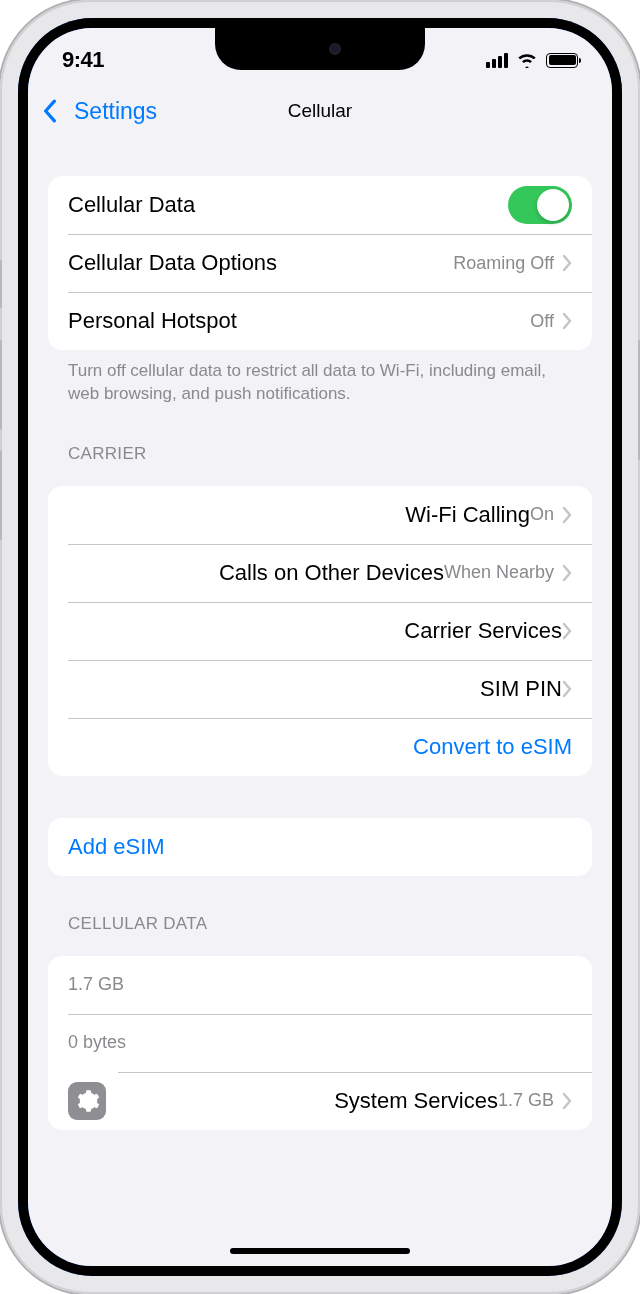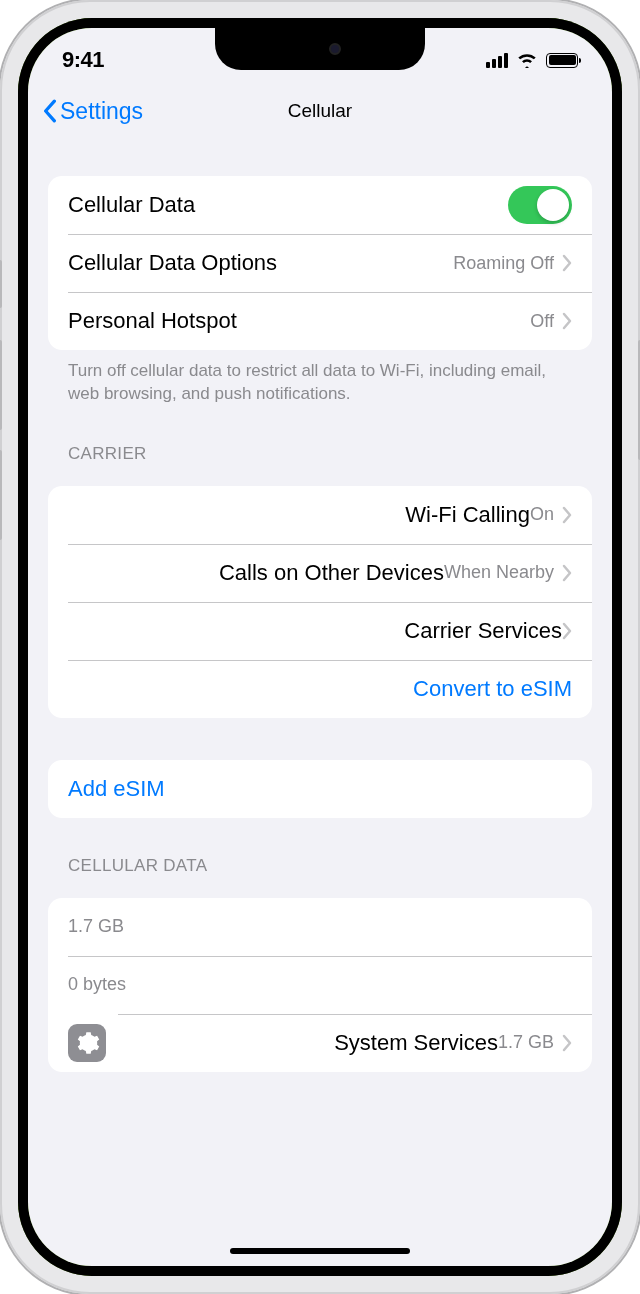--- a/index.html
+++ b/index.html
@@ -21,21 +21,21 @@
       position: relative;
     }
     .side-btn { position: absolute; background: #b8b8ba; border-radius: 2px; }
     .side-btn.power { right: -4px; top: 340px; width: 6px; height: 120px; }
     .side-btn.vol1 { left: -4px; top: 260px; width: 6px; height: 48px; }
     .side-btn.vol2 { left: -4px; top: 340px; width: 6px; height: 90px; }
     .side-btn.vol3 { left: -4px; top: 450px; width: 6px; height: 90px; }
     .screen {
       width: 100%;
       height: 100%;
-      background: #4d7c0f;
+      background: #3b82f6;
       border-radius: 74px;
       overflow: hidden;
       position: relative;
       box-shadow: inset 0 0 0 10px #000;
     }
     .inner {
       position: absolute;
       inset: 10px;
       border-radius: 64px;
       overflow: hidden;
@@ -76,21 +76,21 @@
     .battery { width: 32px; height: 15px; border: 1.5px solid #000; border-radius: 4px; position: relative; }
     .battery::after { content: ""; position: absolute; right: -4px; top: 4px; width: 2.5px; height: 5px; background: #000; border-radius: 0 2px 2px 0; }
     .battery .fill { position: absolute; inset: 1.5px; background: #000; border-radius: 2px; }
     .nav-header {
       height: 54px;
       display: flex;
       align-items: center;
       padding: 0 14px;
       position: relative;
     }
-    .back-btn { display: flex; align-items: center; color: #007aff; font-size: 23px; gap: 2px; cursor: pointer; }
+    .back-btn { display: flex; align-items: center; color: #007aff; font-size: 23px; gap: 16px; cursor: pointer; }
     .back-btn svg { width: 16px; height: 24px; }
     .nav-title { position: absolute; left: 50%; transform: translateX(-50%); font-size: 19px; font-weight: 400; }
     .content { padding: 0 20px; height: calc(100% - 110px); overflow: hidden; }
     .group { background: #fff; border-radius: 14px; margin-top: 38px; overflow: hidden; }
     .group.tight { margin-top: 14px; text-align: right; }
     .group-head { font-size: 17px; color: #8a8a8e; padding: 0 20px 8px; margin-top: 38px; text-transform: uppercase; letter-spacing: 0.3px; }
     .row {
       display: flex;
       align-items: center;
       padding: 0 20px;
@@ -249,20 +249,28 @@
           </div>
           <div class="row">
             <div class="row-label">Carrier Services</div>
             <div class="chevron">
                 <svg viewBox="0 0 10 18">
                   <path d="M2 2 L8 9 L2 16" stroke-width="2.5" fill="none" stroke-linecap="round" stroke-linejoin="round"></path>
                 </svg>
               </div>
           </div>
           <div class="row">
+            <div class="row-label">SIM PIN</div>
+            <div class="chevron">
+                <svg viewBox="0 0 10 18">
+                  <path d="M2 2 L8 9 L2 16" stroke-width="2.5" fill="none" stroke-linecap="round" stroke-linejoin="round"></path>
+                </svg>
+              </div>
+          </div>
+          <div class="row">
             <div class="row-label link">Convert to eSIM</div>
           </div>
         </div>
 
         <div class="group" style="margin-top:42px">
           <div class="row">
             <div class="row-label link">Add eSIM</div>
           </div>
         </div>
 

